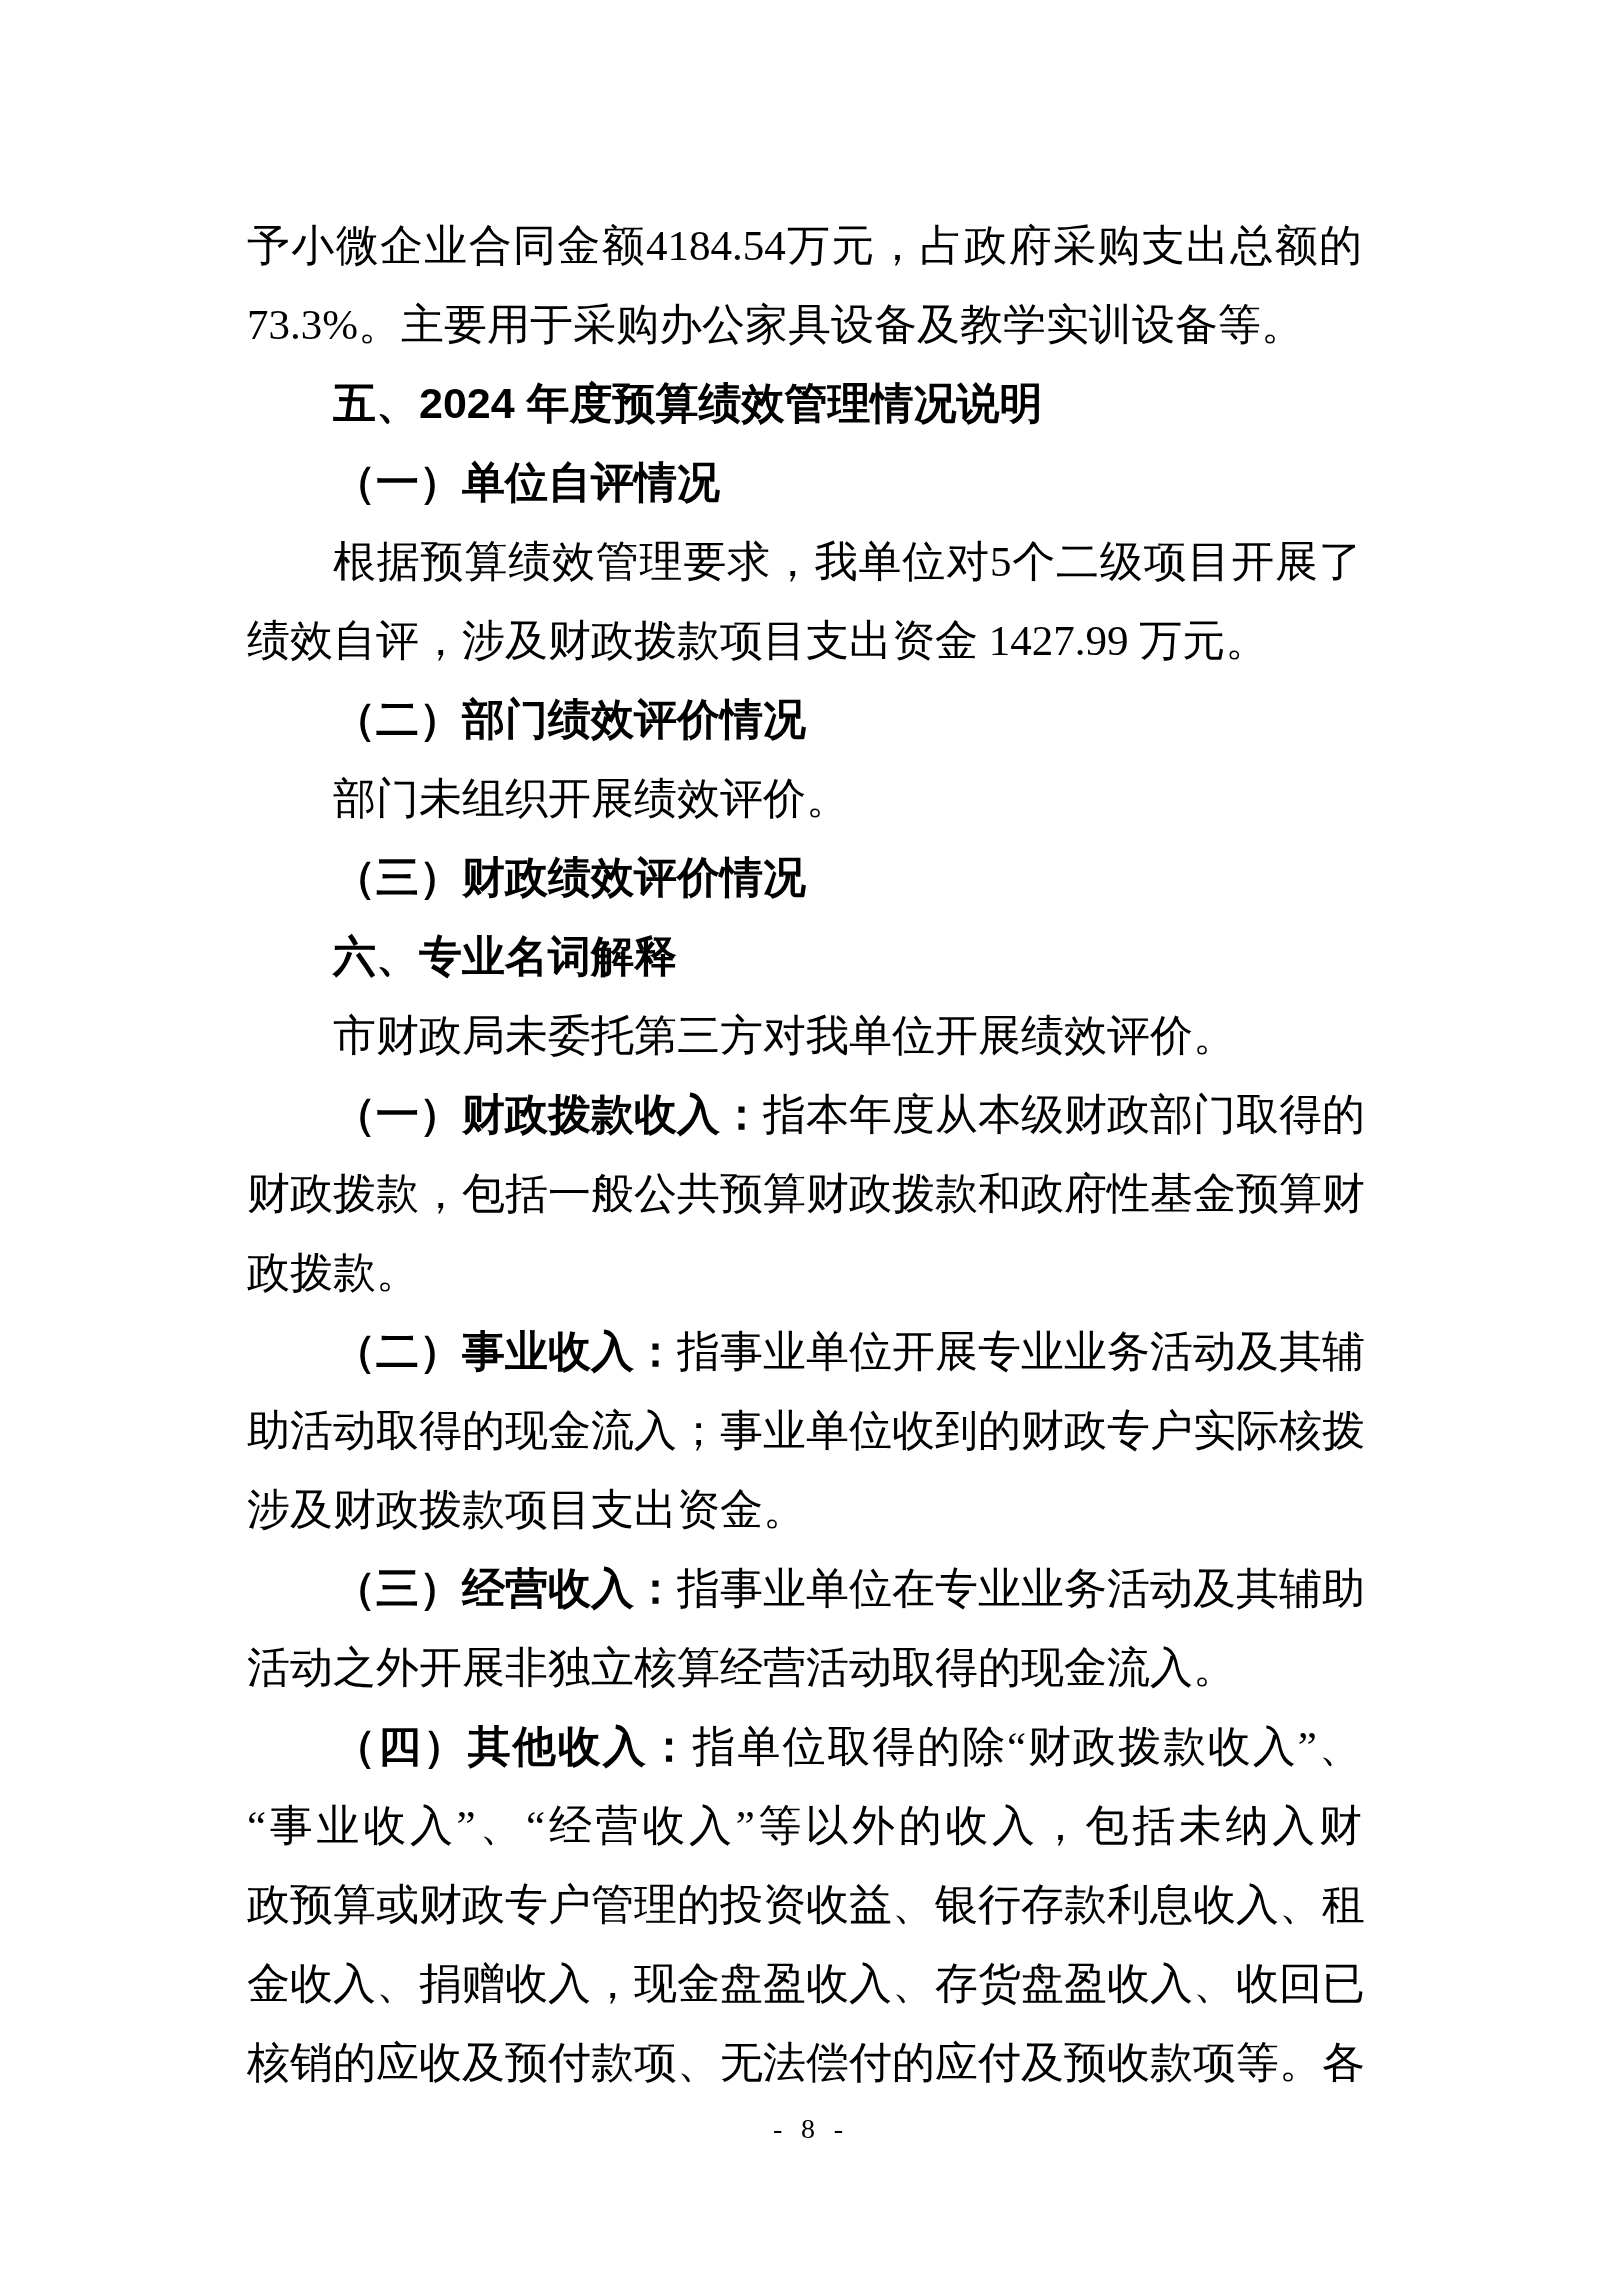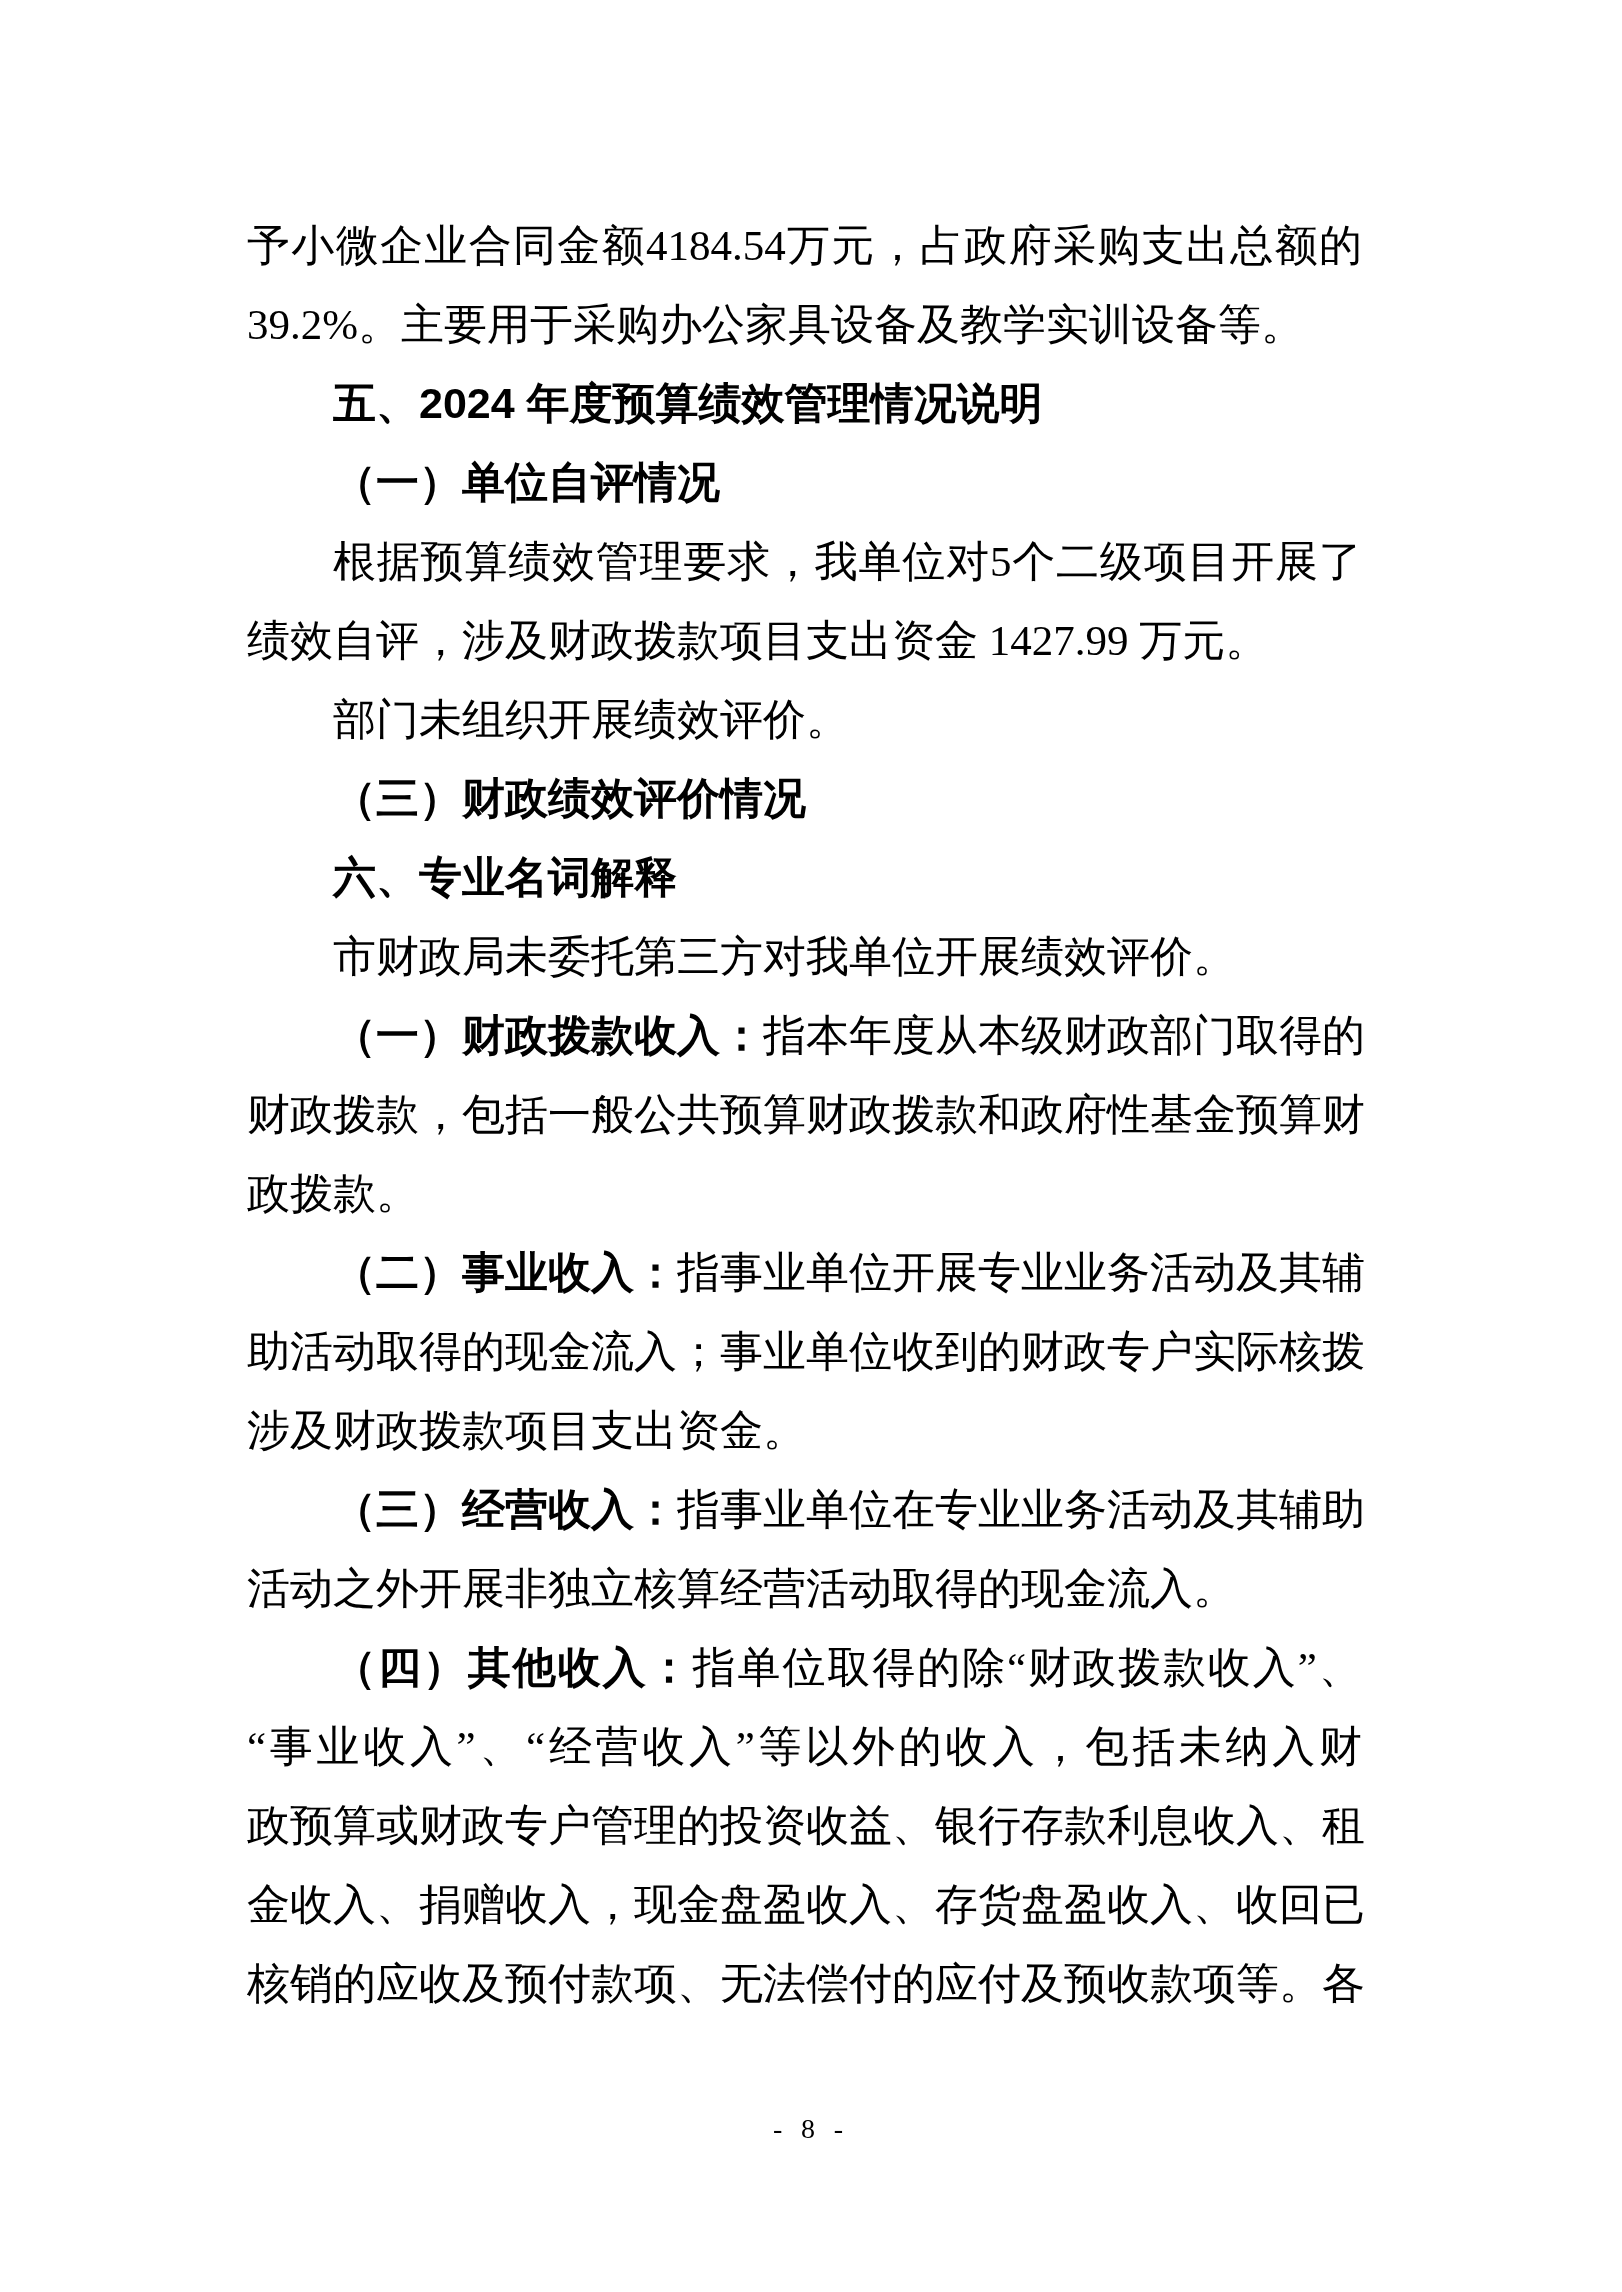--- a/index.html
+++ b/index.html
@@ -74,21 +74,21 @@
         <span>政</span>
         <span>府</span>
         <span>采</span>
         <span>购</span>
         <span>支</span>
         <span>出</span>
         <span>总</span>
         <span>额</span>
         <span>的</span>
       </div>
-      <div class="line"><span>39.2%。主要用于采购办公家具设备及教学实训设备等。</span></div>
+      <div class="line"><span>73.3%。主要用于采购办公家具设备及教学实训设备等。</span></div>
       <div class="line heading indent"><span class="bold">五、2024 年度预算绩效管理情况说明</span></div>
       <div class="line subheading indent"><span>（一）单位自评情况</span></div>
       <div class="line indent justify">
         <span>根</span>
         <span>据</span>
         <span>预</span>
         <span>算</span>
         <span>绩</span>
         <span>效</span>
         <span>管</span>
@@ -104,20 +104,21 @@
         <span>个</span>
         <span>二</span>
         <span>级</span>
         <span>项</span>
         <span>目</span>
         <span>开</span>
         <span>展</span>
         <span>了</span>
       </div>
       <div class="line"><span>绩效自评，涉及财政拨款项目支出资金 1427.99 万元。</span></div>
+      <div class="line subheading indent"><span>（二）部门绩效评价情况</span></div>
       <div class="line indent"><span>部门未组织开展绩效评价。</span></div>
       <div class="line subheading indent"><span>（三）财政绩效评价情况</span></div>
       <div class="line heading indent"><span class="bold">六、专业名词解释</span></div>
       <div class="line indent"><span>市财政局未委托第三方对我单位开展绩效评价。</span></div>
       <div class="line indent justify">
         <span class="bold">（</span>
         <span class="bold">一</span>
         <span class="bold">）</span>
         <span class="bold">财</span>
         <span class="bold">政</span>

